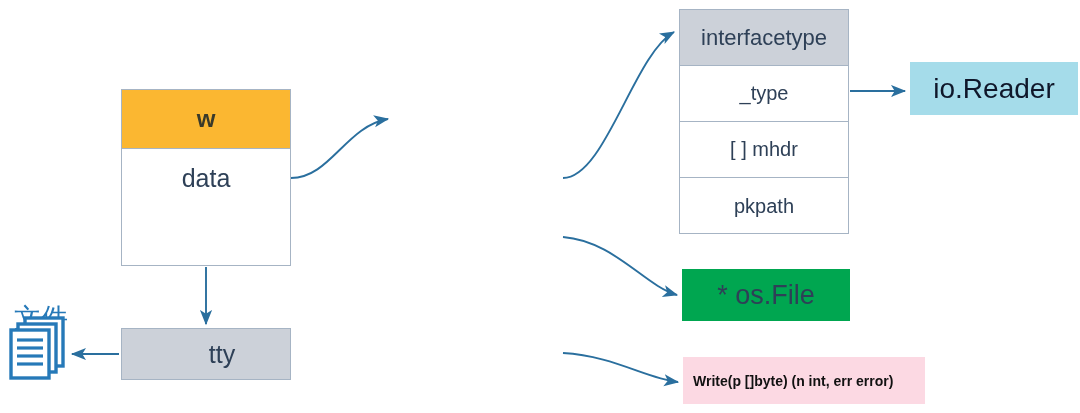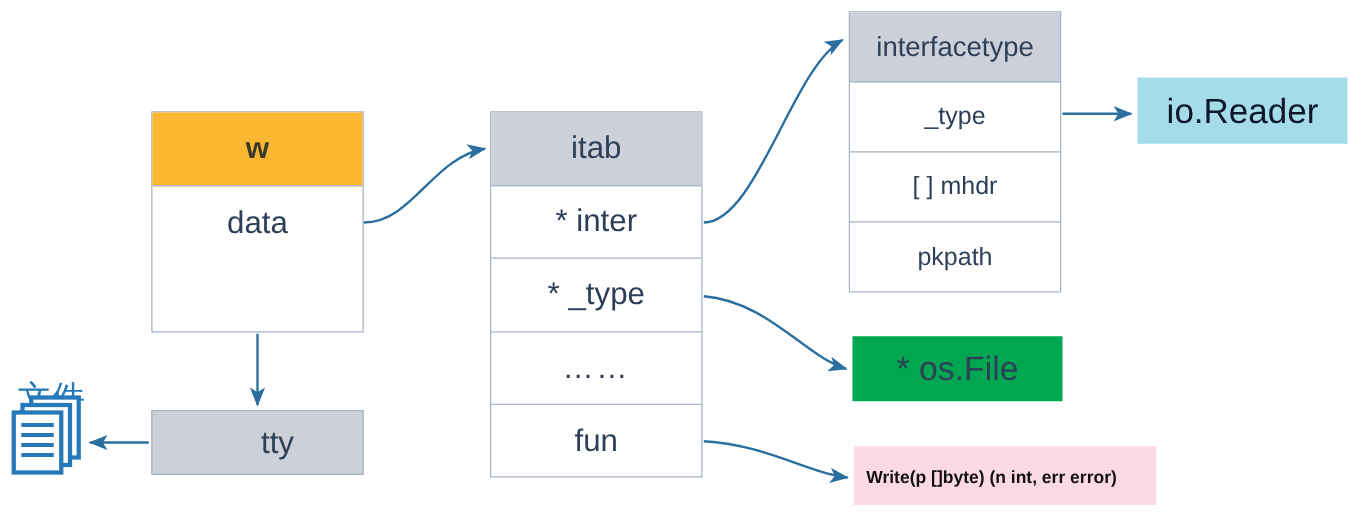--- a/index.html
+++ b/index.html
@@ -103,27 +103,20 @@
 </head>
 <body>
 
 <div id="canvas">
 
   <div class="table" id="tbl-w">
     <div class="row hdr-orange">w</div>
     <div class="row">data</div>
   </div>
 
-  <div class="table" id="tbl-itab">
-    <div class="row hdr-gray">itab</div>
-    <div class="row">* inter</div>
-    <div class="row">* _type</div>
-    <div class="row dots">……</div>
-    <div class="row">fun</div>
-  </div>
 
   <div class="table" id="tbl-iftype">
     <div class="row hdr-gray">interfacetype</div>
     <div class="row">_type</div>
     <div class="row">[ ] mhdr</div>
     <div class="row">pkpath</div>
   </div>
 
   <div class="box" id="box-ioreader">io.Reader</div>
 

